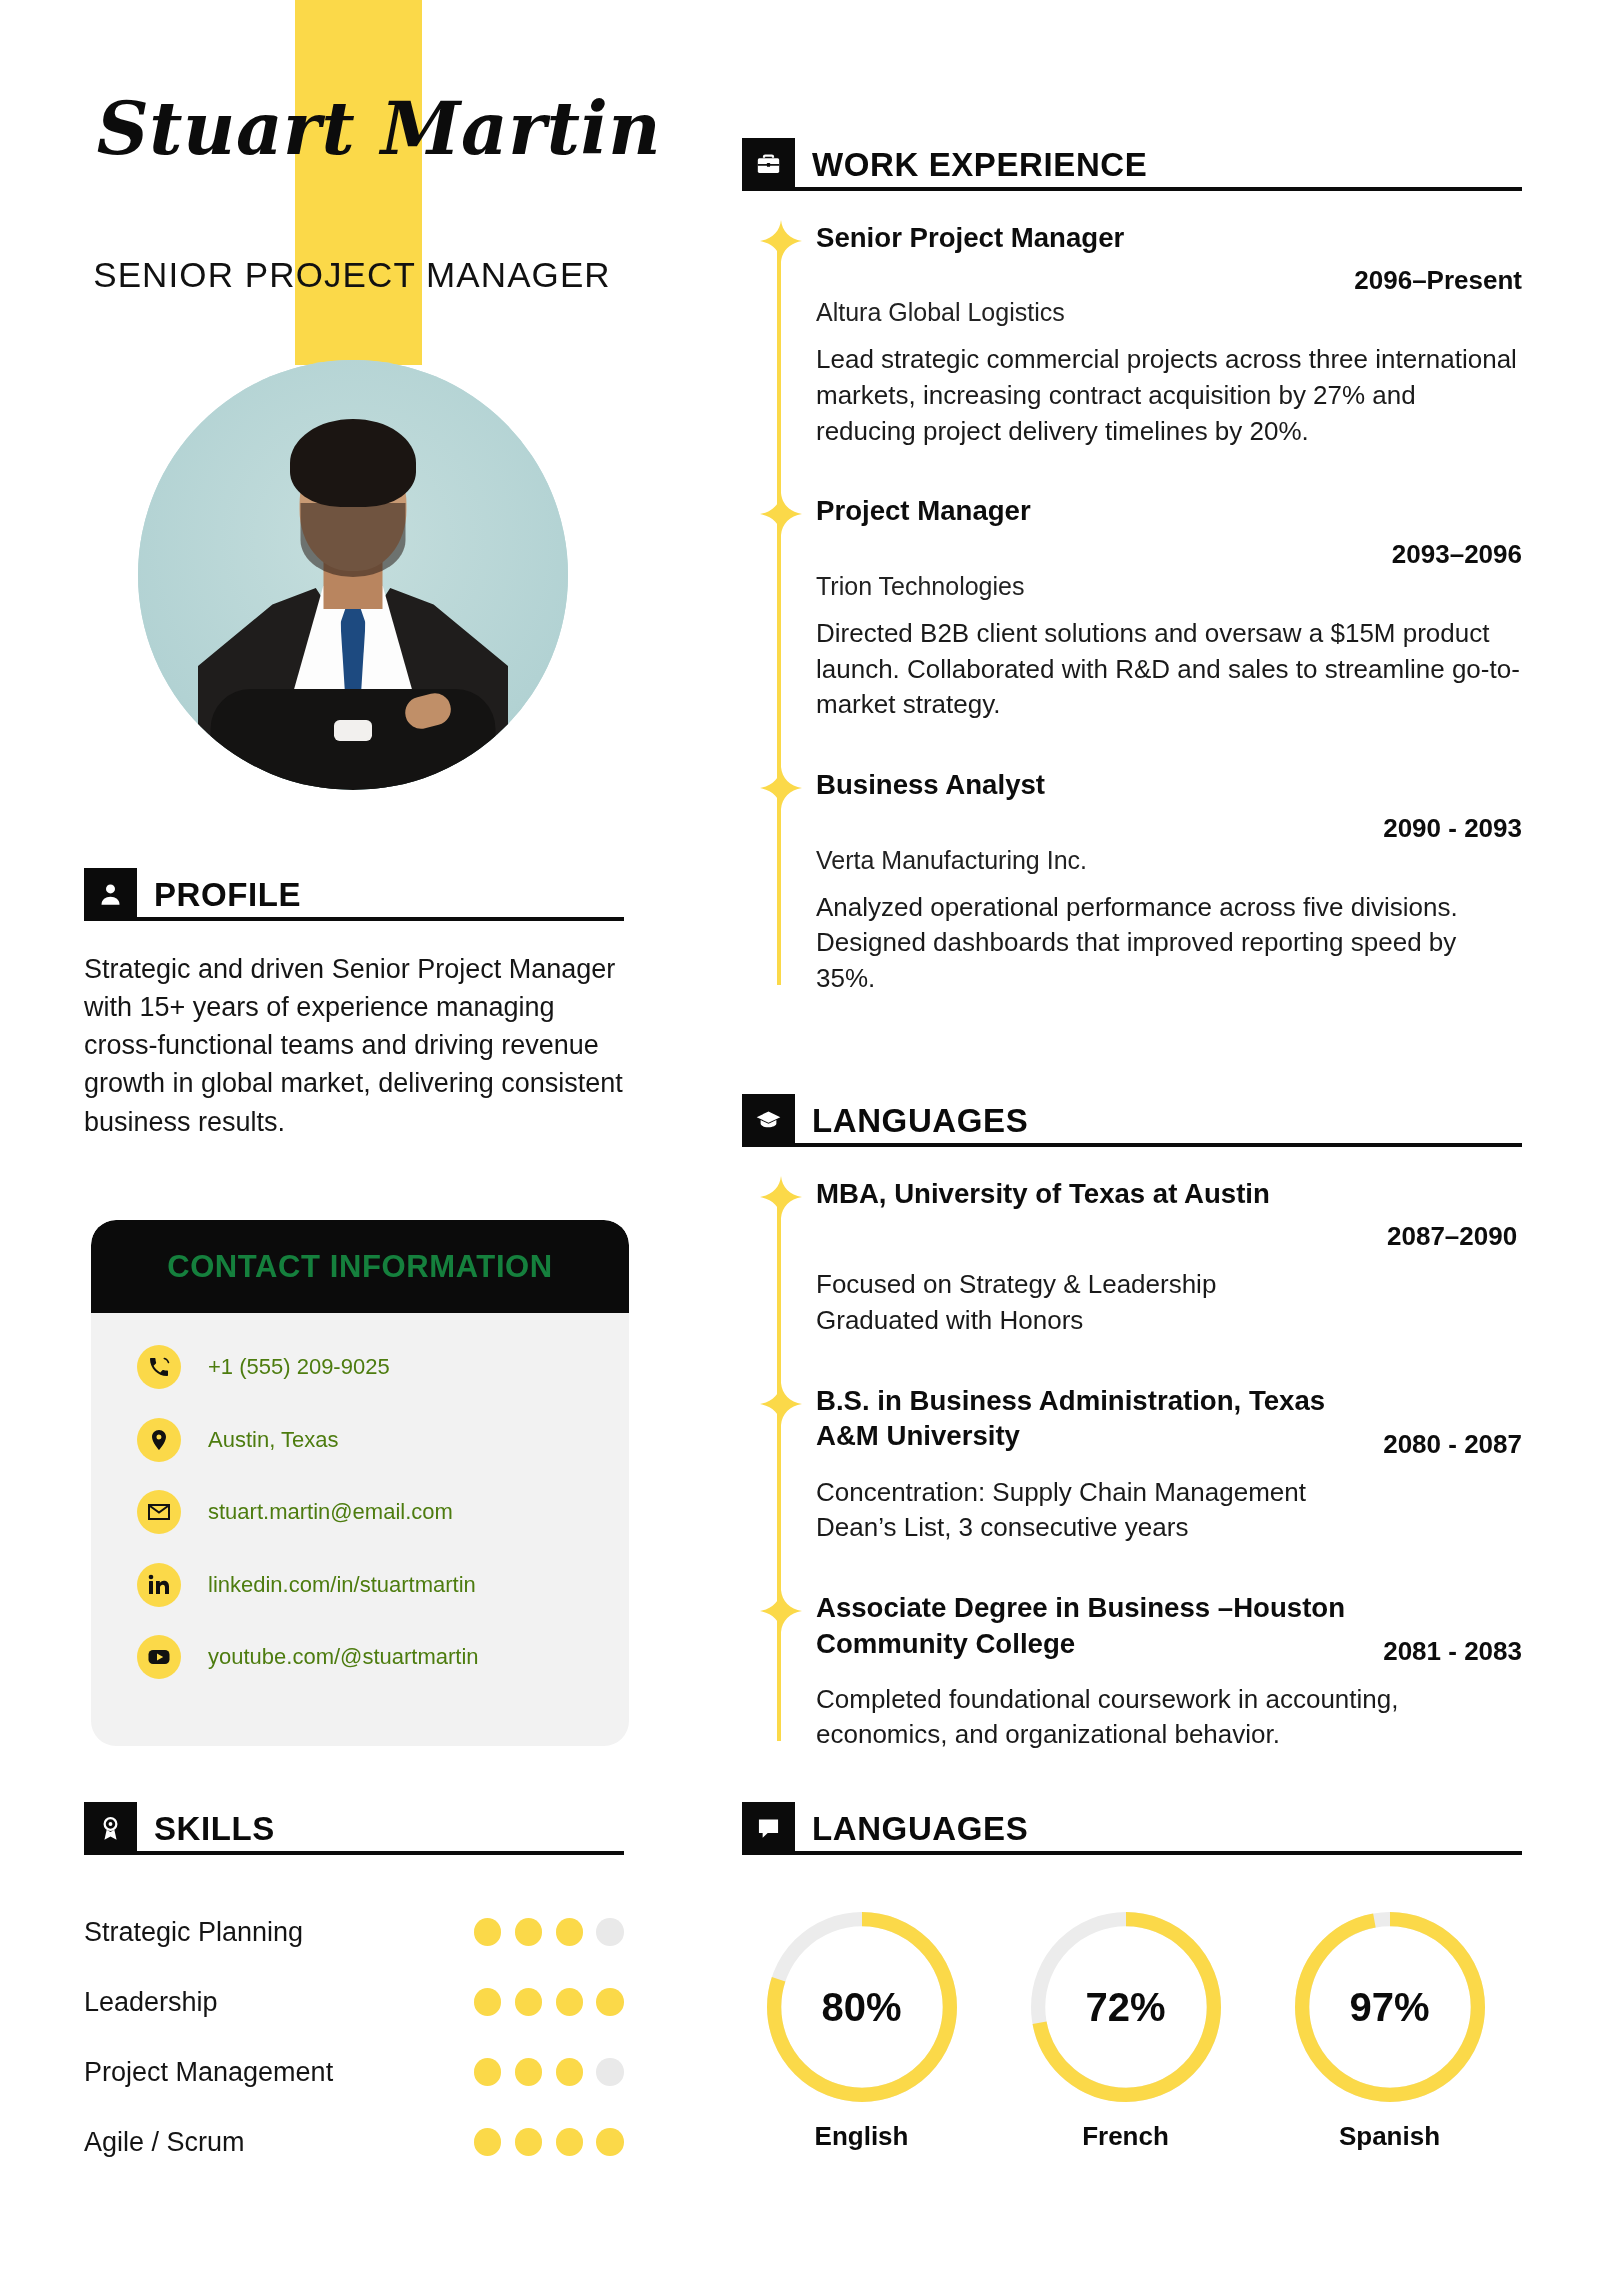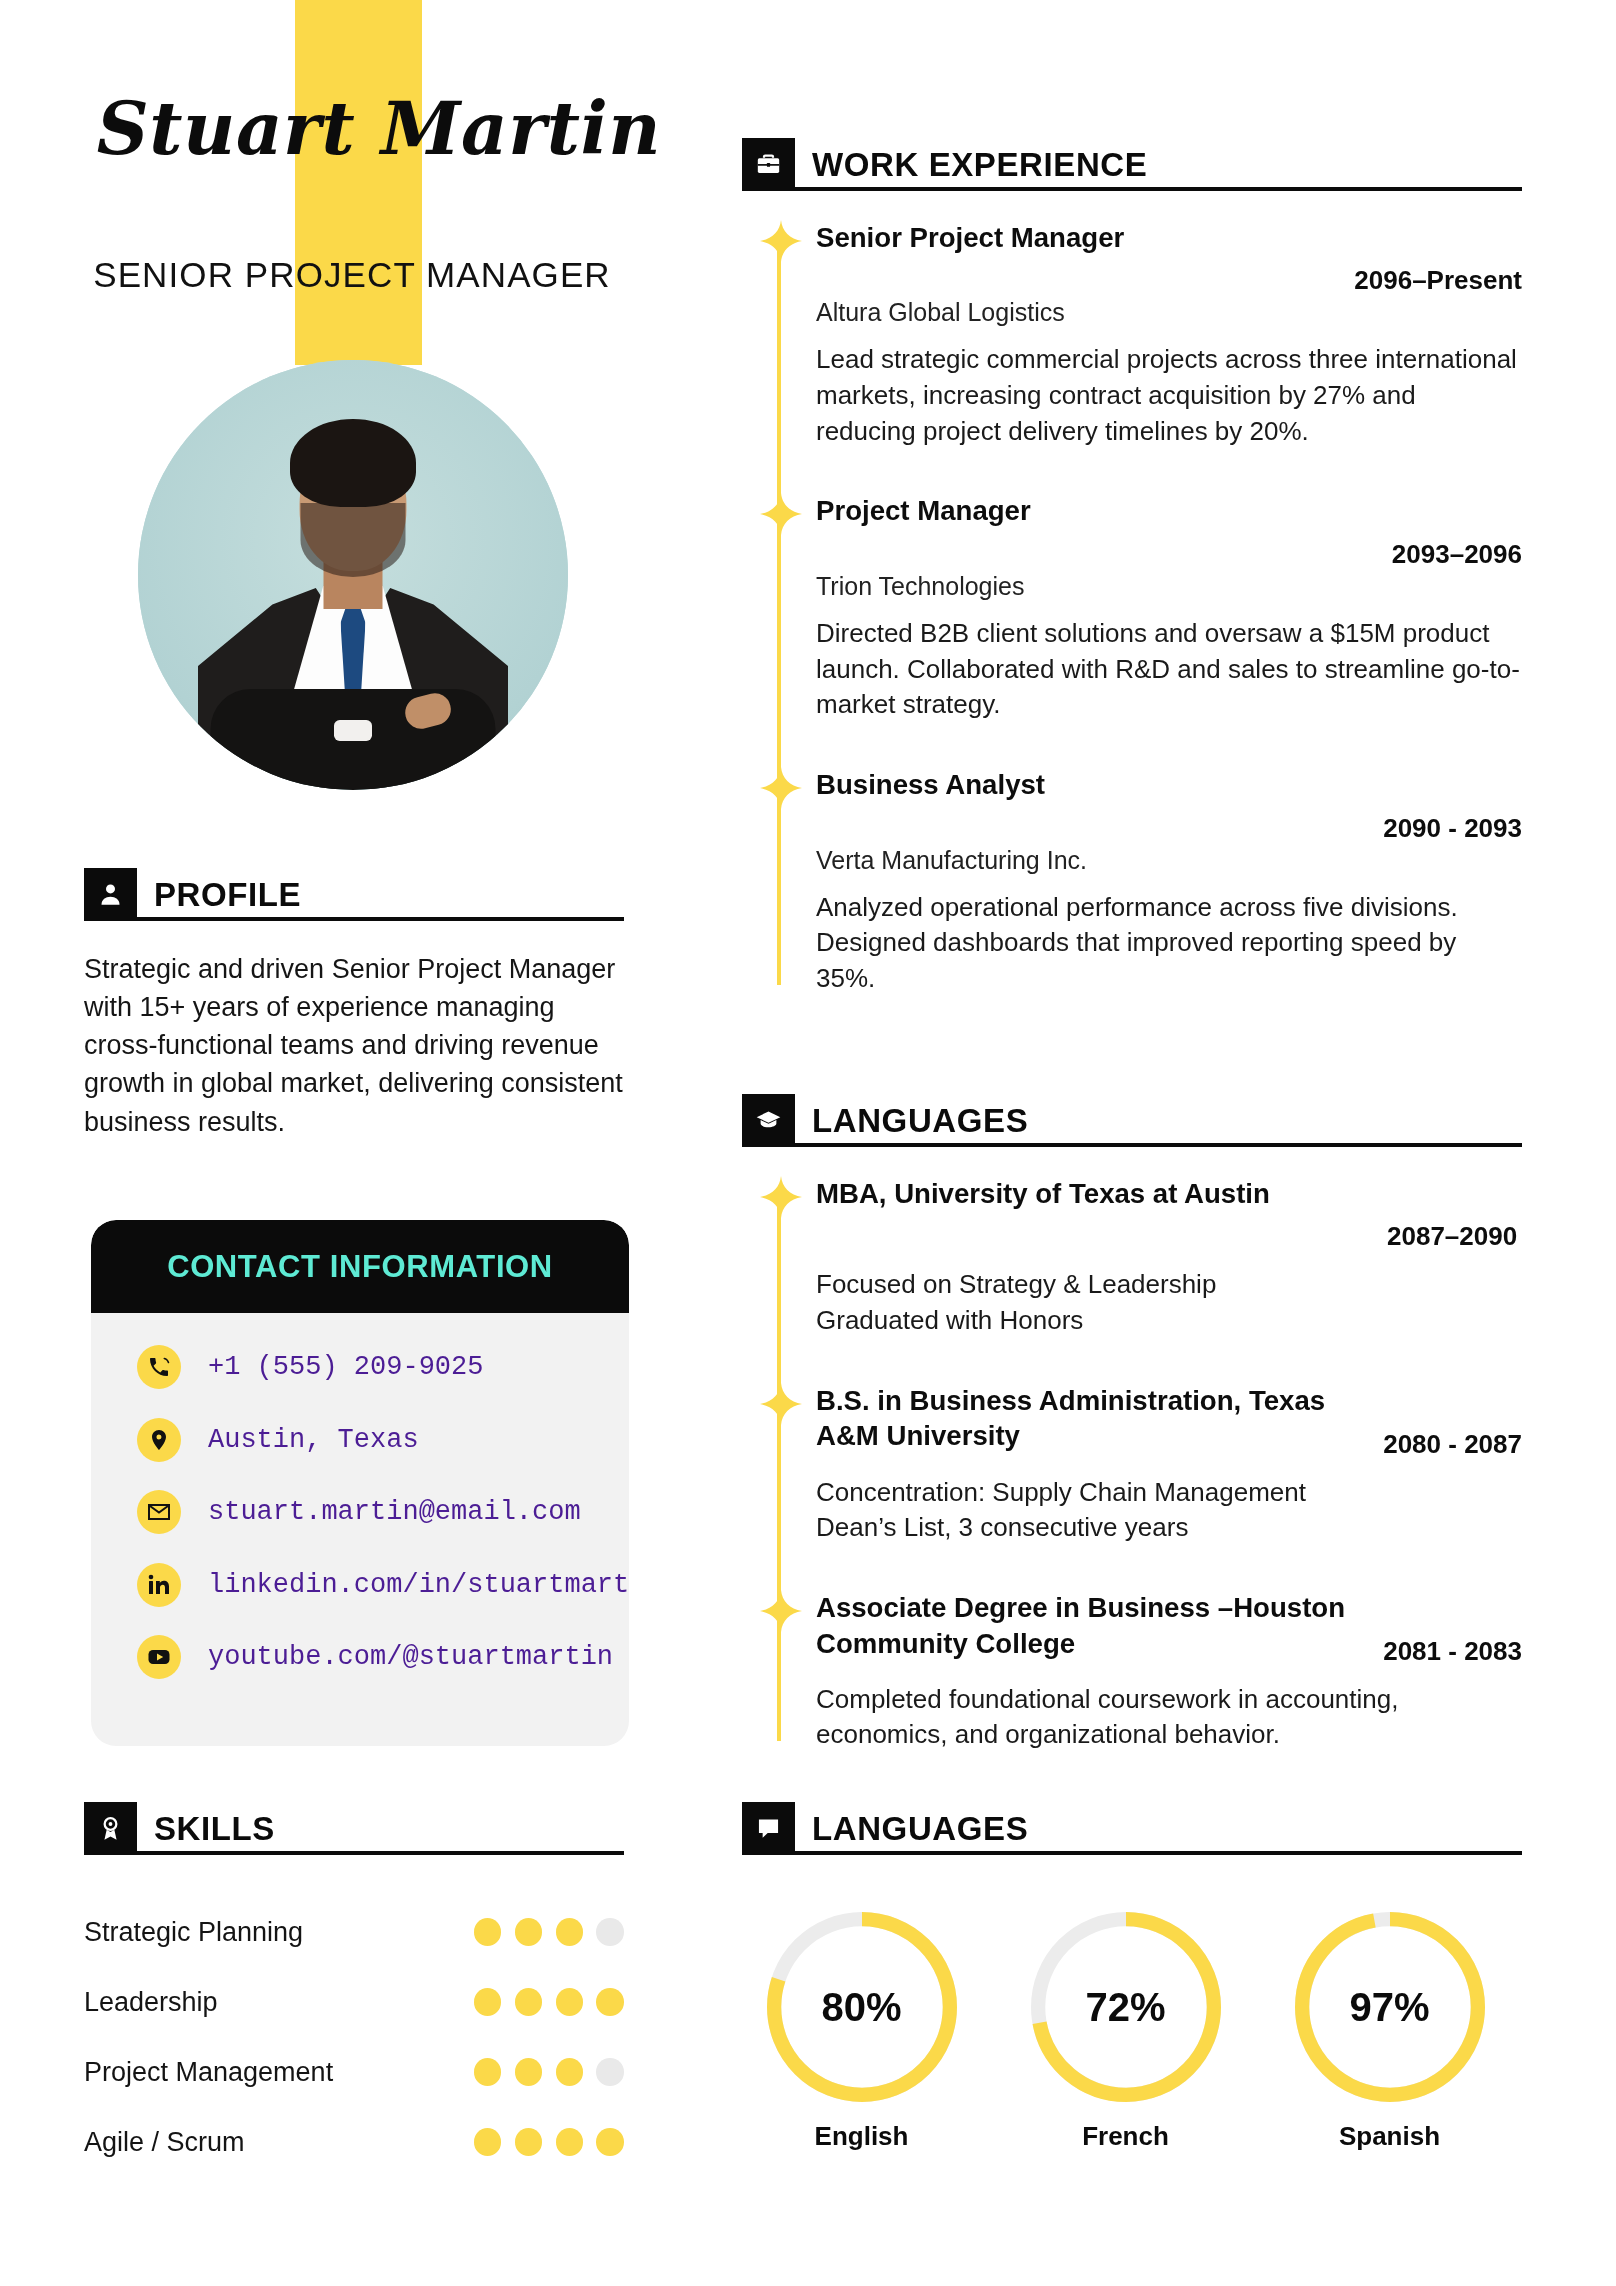--- a/index.html
+++ b/index.html
@@ -128,33 +128,33 @@
     font-size: 27px; line-height: 1.42; color: #151515; width: 544px;
   }
 
   
   .contact-card {
     position: absolute; left: 91px; top: 1220px; width: 538px;
     border-radius: 25px; overflow: hidden; background: #f2f2f2;
     padding-bottom: 38px;
   }
   .contact-head {
-    background: #0b0b0b; color: #5eead4;
+    background: #0b0b0b; color: #15803d;
     height: 93px; display: flex; align-items: center; justify-content: center;
     font-size: 31px; font-weight: 700; letter-spacing: 0.6px;
     border-radius: 25px 25px 0 0;
   }
   .contact-list { padding: 32px 0 0 46px; }
   .contact-row { display: flex; align-items: center; margin-bottom: 28.5px; }
   .c-badge {
     width: 44px; height: 44px; border-radius: 50%; background: #FBD949;
     display: flex; align-items: center; justify-content: center; flex: 0 0 44px;
   }
   .c-badge svg { width: 24px; height: 24px; fill: #111; }
-  .c-text { margin-left: 27px; font-size: 27px; color: #4c1d95; font-family: Liberation Mono, monospace; }
+  .c-text { margin-left: 27px; font-size: 22px; color: #4d7c0f; }
 
   
   .sec-skills { position: absolute; left: 84px; top: 1802px; width: 540px; }
   .skill-list { margin-top: 42px; }
   .skill-row { display: flex; align-items: center; height: 70px; }
   .skill-name { flex: 1; font-size: 27px; color: #141414; }
   .dots { display: flex; gap: 13.3px; }
   .dot { width: 27.6px; height: 27.6px; border-radius: 50%; background: #e9e9e9; }
   .dot.on { background: #FBD949; }
 

